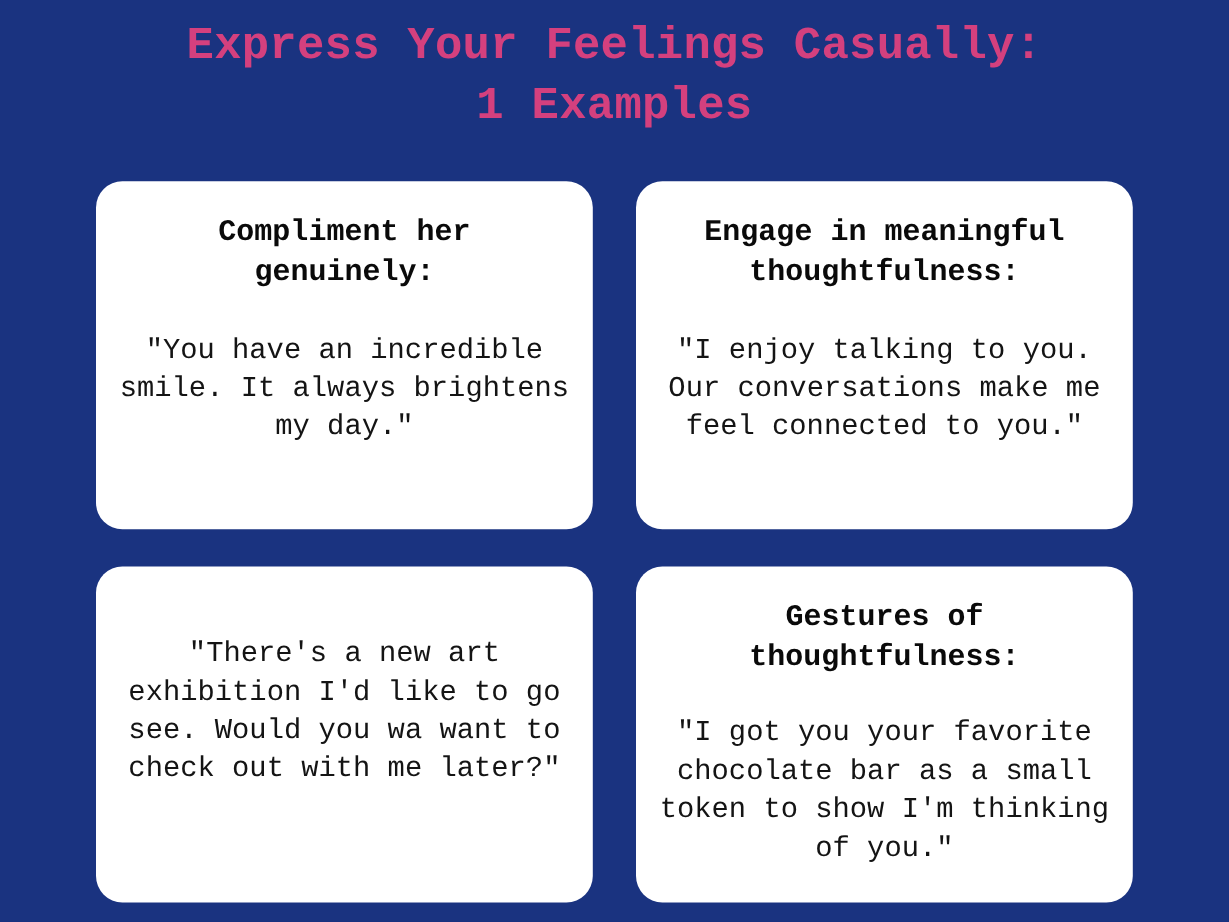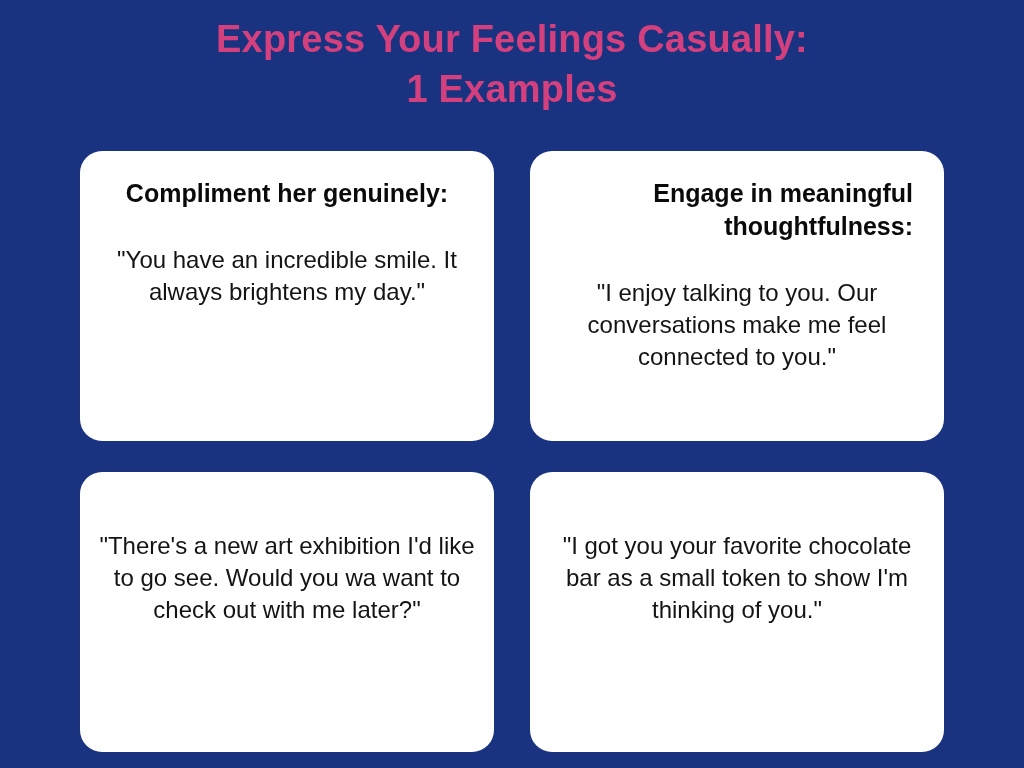--- a/index.html
+++ b/index.html
@@ -13,20 +13,21 @@
     background: #1a3380;
     font-family: "Liberation Sans", sans-serif;
     -webkit-font-smoothing: antialiased;
   }
   .poster {
     position: relative;
     width: 1024px;
     height: 768px;
     background: #1a3380;
     box-sizing: border-box;
+    font-family: Liberation Mono, monospace;
   }
   .title-block {
     position: absolute;
     left: 0;
     top: 14px;
     width: 1024px;
     text-align: center;
     color: #d4407e;
     font-weight: bold;
     font-size: 38px;
@@ -57,21 +58,21 @@
     display: flex;
     flex-direction: column;
     align-items: center;
     overflow: hidden;
   }
   .card-heading {
     color: #0a0a0a;
     font-weight: bold;
     font-size: 25px;
     line-height: 33px;
-    text-align: right;
+    text-align: center;
     margin: 0;
     max-width: 352px;
   }
   .card-body {
     color: #141414;
     font-weight: normal;
     font-size: 24px;
     line-height: 32px;
     text-align: center;
     margin: 0;
@@ -103,17 +104,18 @@
     <div class="card card-top">
       <p class="card-heading">Engage in meaningful thoughtfulness:</p>
       <p class="card-body">"I enjoy talking to you. Our conversations make me feel connected to you."</p>
     </div>
 
     <div class="card card-bottom">
       <p class="card-body">"There's a new art exhibition I'd like to go see. Would you wa want to check out with me later?"</p>
     </div>
 
     <div class="card card-bottom">
+      <p class="card-heading">Gestures of thoughtfulness:</p>
       <p class="card-body">"I got you your favorite chocolate bar as a small token to show I'm thinking of you."</p>
     </div>
 
   </div>
 </div>
 
 </body></html>

